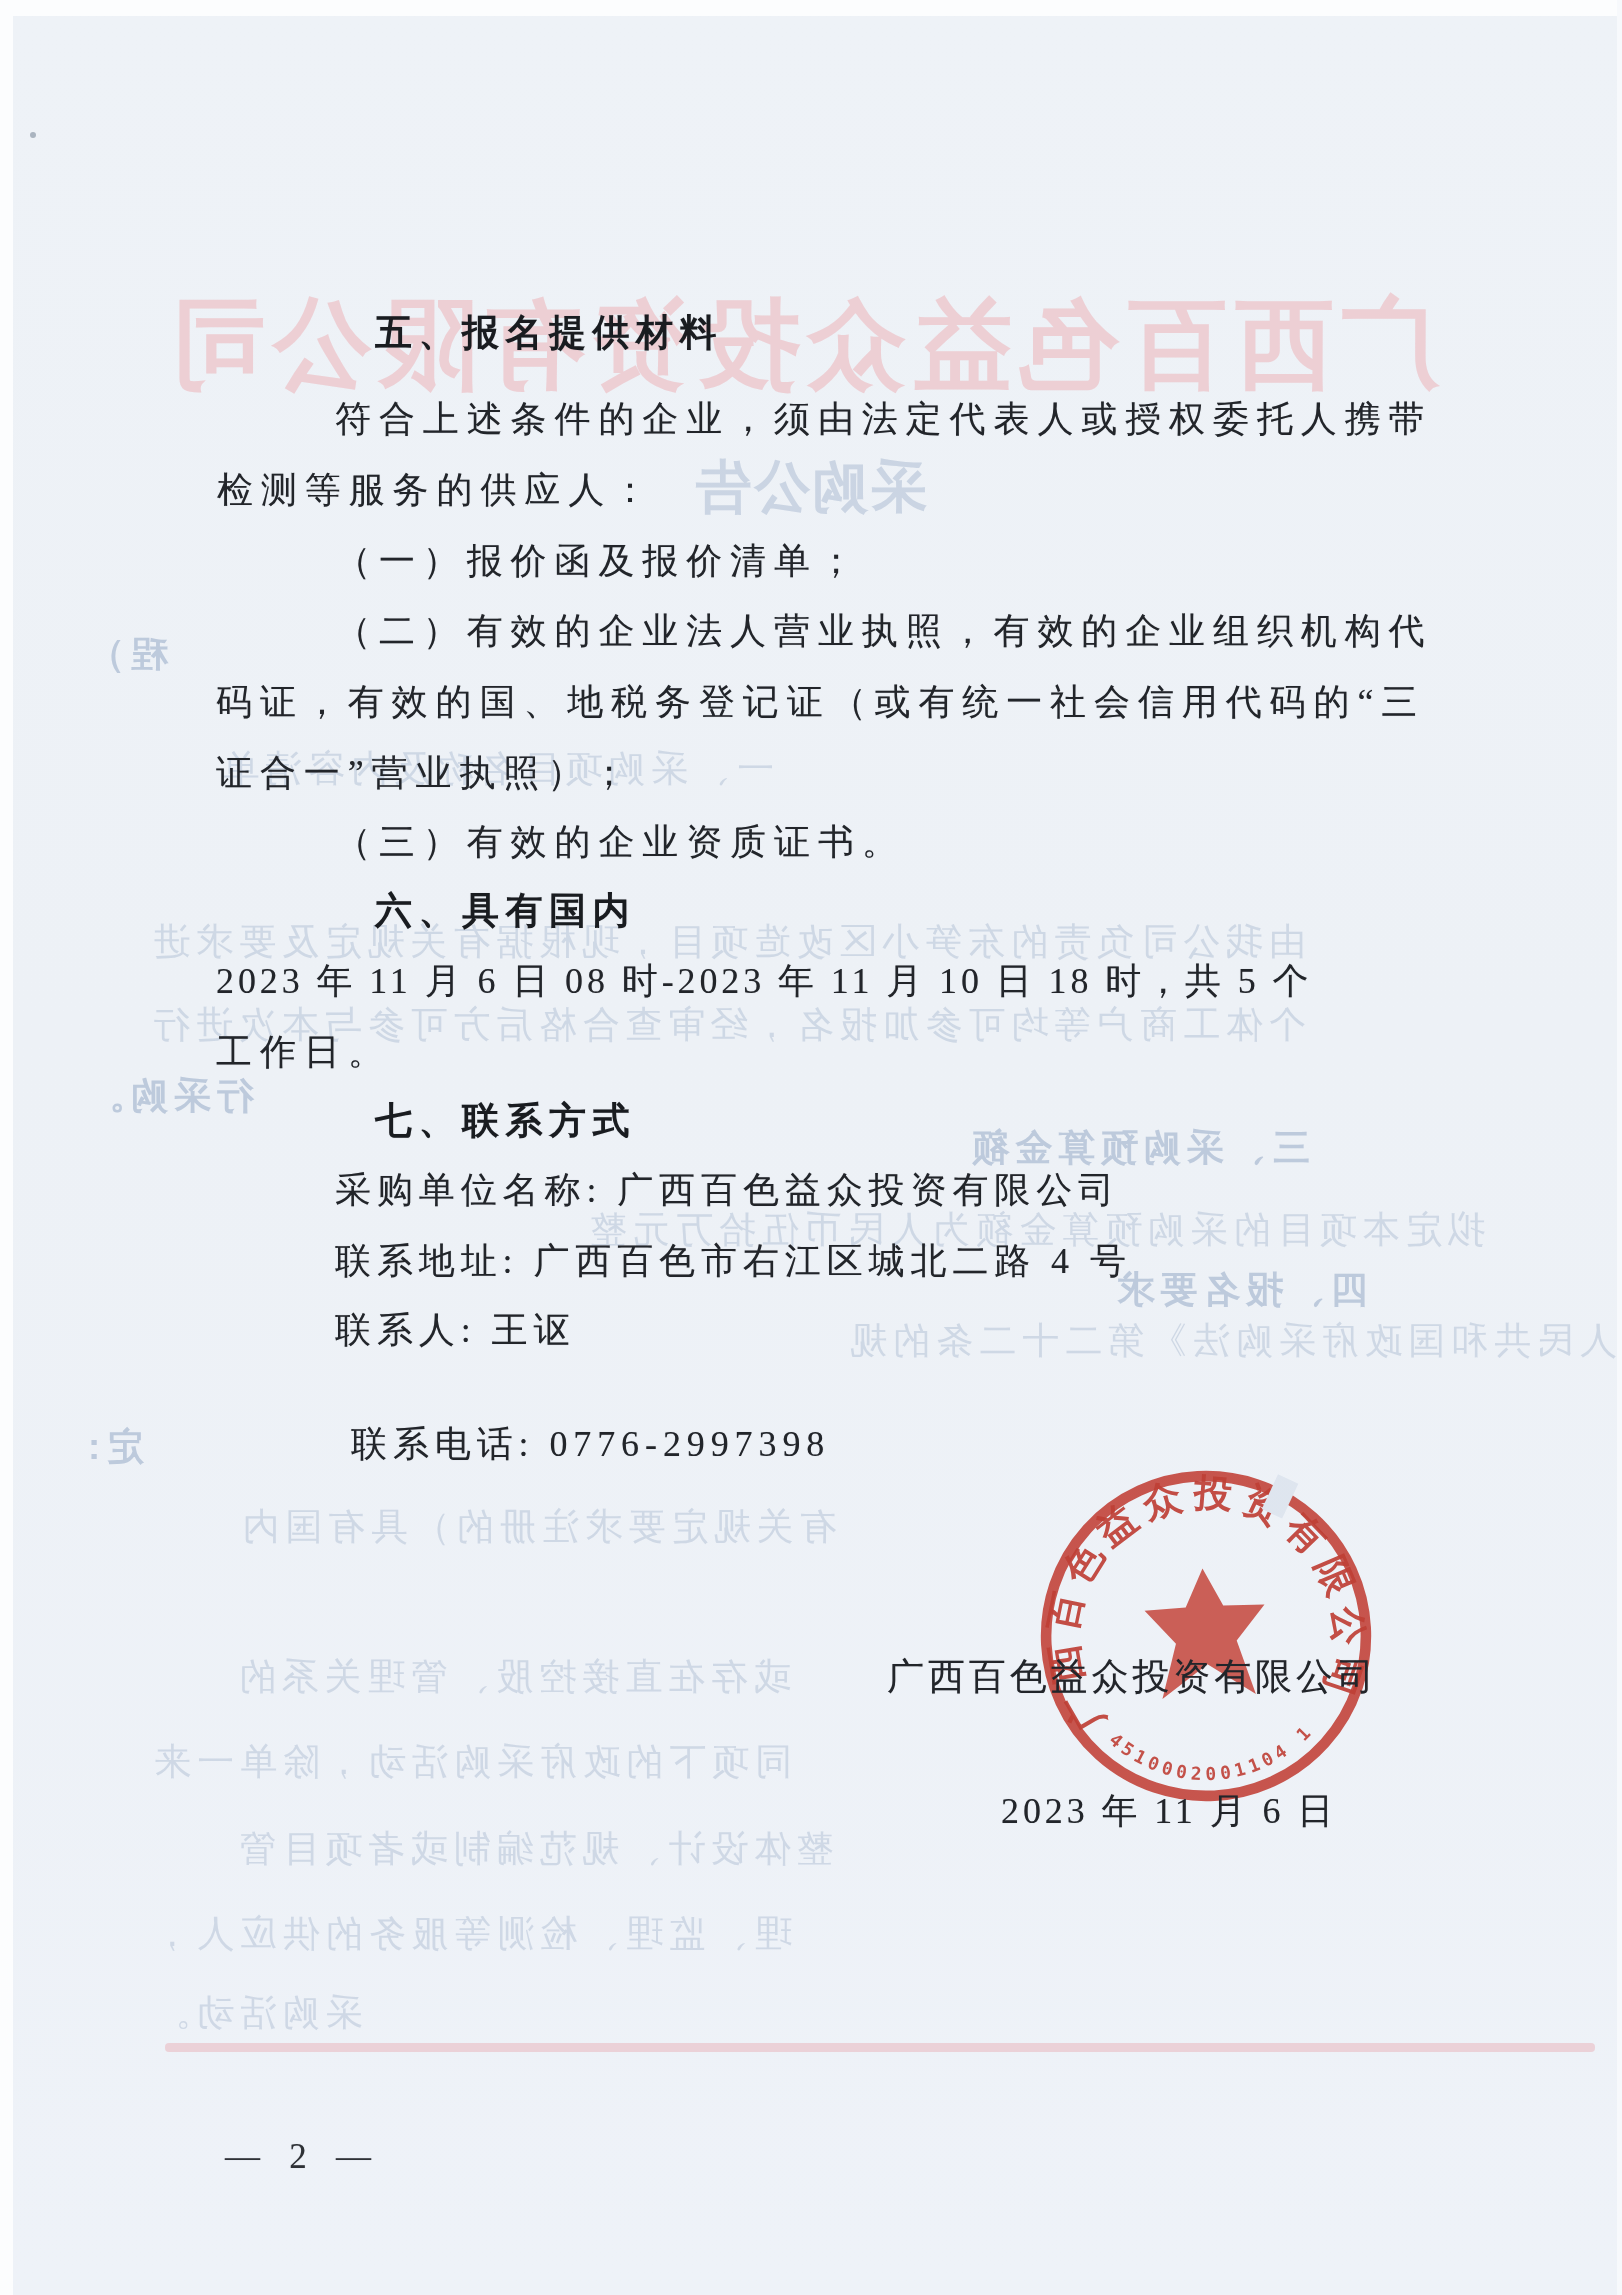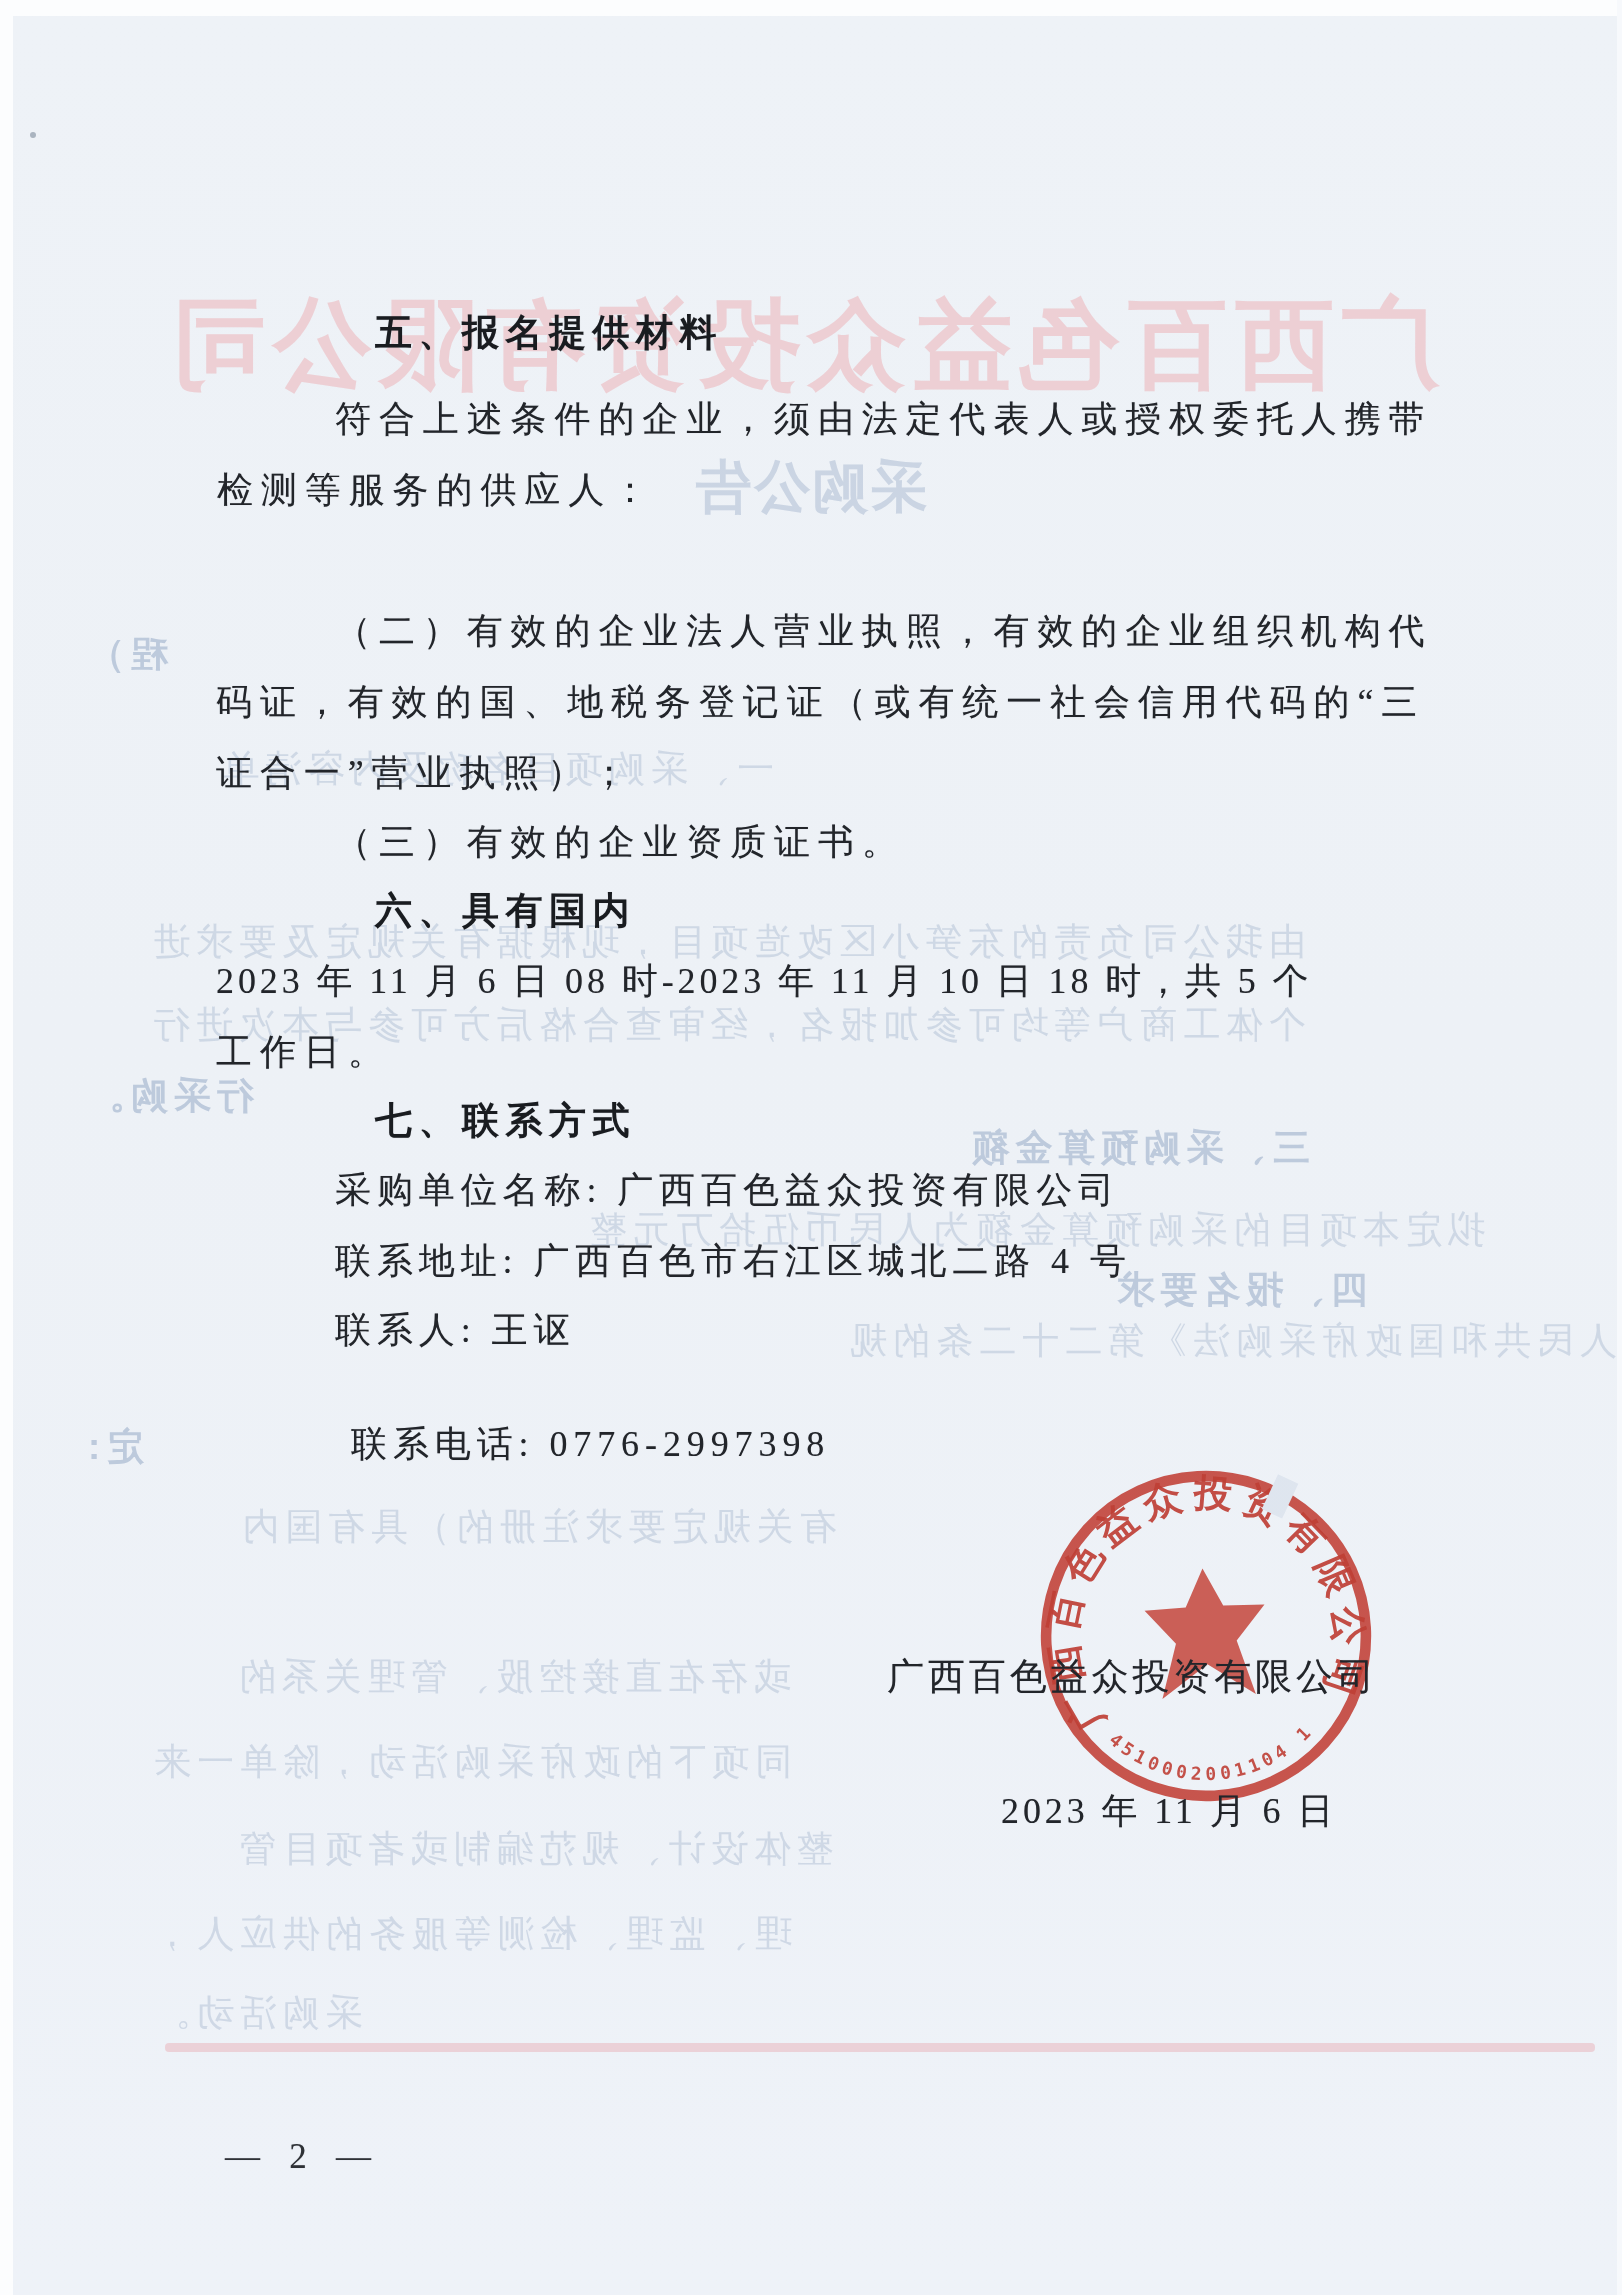--- a/index.html
+++ b/index.html
@@ -73,20 +73,21 @@
         <div class="bleed" style="left: 148px; top: 1915px;">理、监理、检测等服务的供应人，</div>
         <div class="bleed" style="left: 148px; top: 1994px;">采购活动。</div>
       </div>
     <div class="bleed-band" id="bleed-band" style="left: 165px; top: 2043px; width: 1430px; height: 8.5px;"></div>
   </div>
 
   <div class="layer" id="text-layer">
       <div class="tline h" style="left: 327px; top: 313px;">五、报名提供材料</div>
       <div class="tline b" style="left: 335px; top: 400px;">符合上述条件的企业，须由法定代表人或授权委托人携带</div>
       <div class="tline b" style="left: 217px; top: 471px;">检测等服务的供应人：</div>
+      <div class="tline b" style="left: 335px; top: 542px;">（一）报价函及报价清单；</div>
       <div class="tline b" style="left: 216px; top: 683px;">码证，有效的国、地税务登记证（或有统一社会信用代码的“三</div>
       <div class="tline b" style="left: 335px; top: 612px;">（二）有效的企业法人营业执照，有效的企业组织机构代</div>
       <div class="tline b" style="left: 335px; top: 823px;">（三）有效的企业资质证书。</div>
       <div class="tline b" style="left: 216px; top: 754px;">证合一”营业执照）；</div>
       <div class="tline h" style="left: 327px; top: 891px;">六、具有国内</div>
       <div class="tline bn" style="left: 216px; top: 962px;">2023 年 11 月 6 日 08 时-2023 年 11 月 10 日 18 时，共 5 个</div>
       <div class="tline b" style="left: 216px; top: 1033px;">工作日。</div>
       <div class="tline h" style="left: 327px; top: 1101px;">七、联系方式</div>
       <div class="tline b2" style="left: 335px; top: 1171px;">采购单位名称: 广西百色益众投资有限公司</div>
       <div class="tline b2" style="left: 335px; top: 1242px;">联系地址: 广西百色市右江区城北二路 4 号</div>

